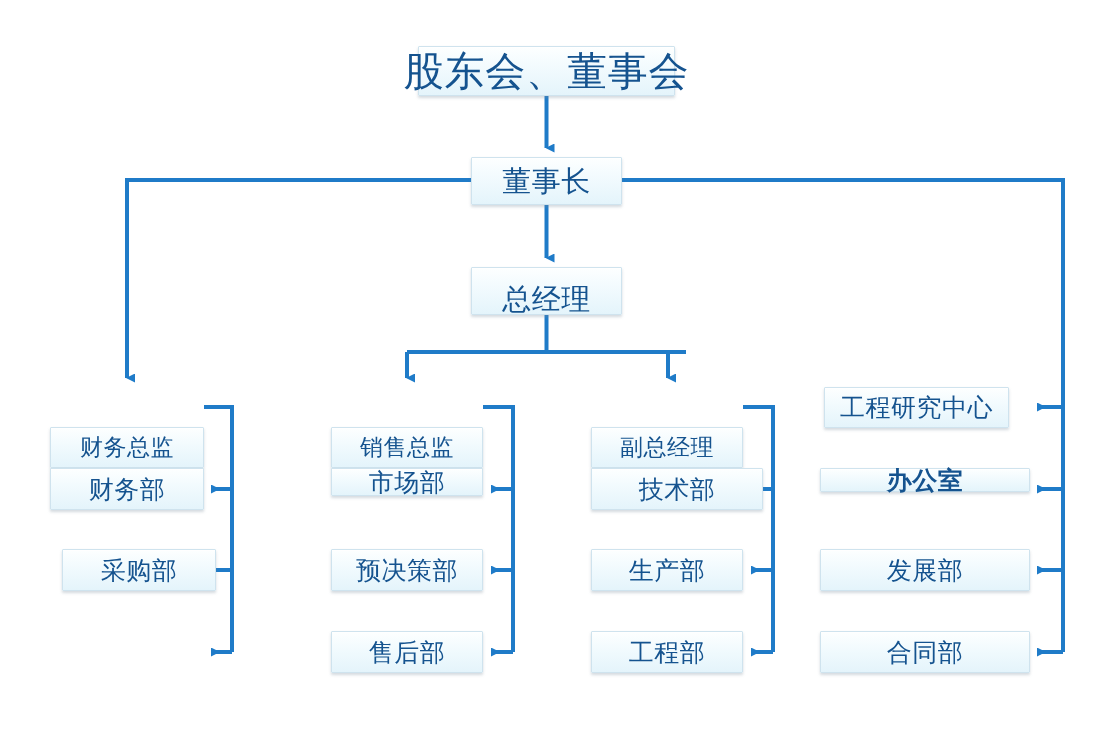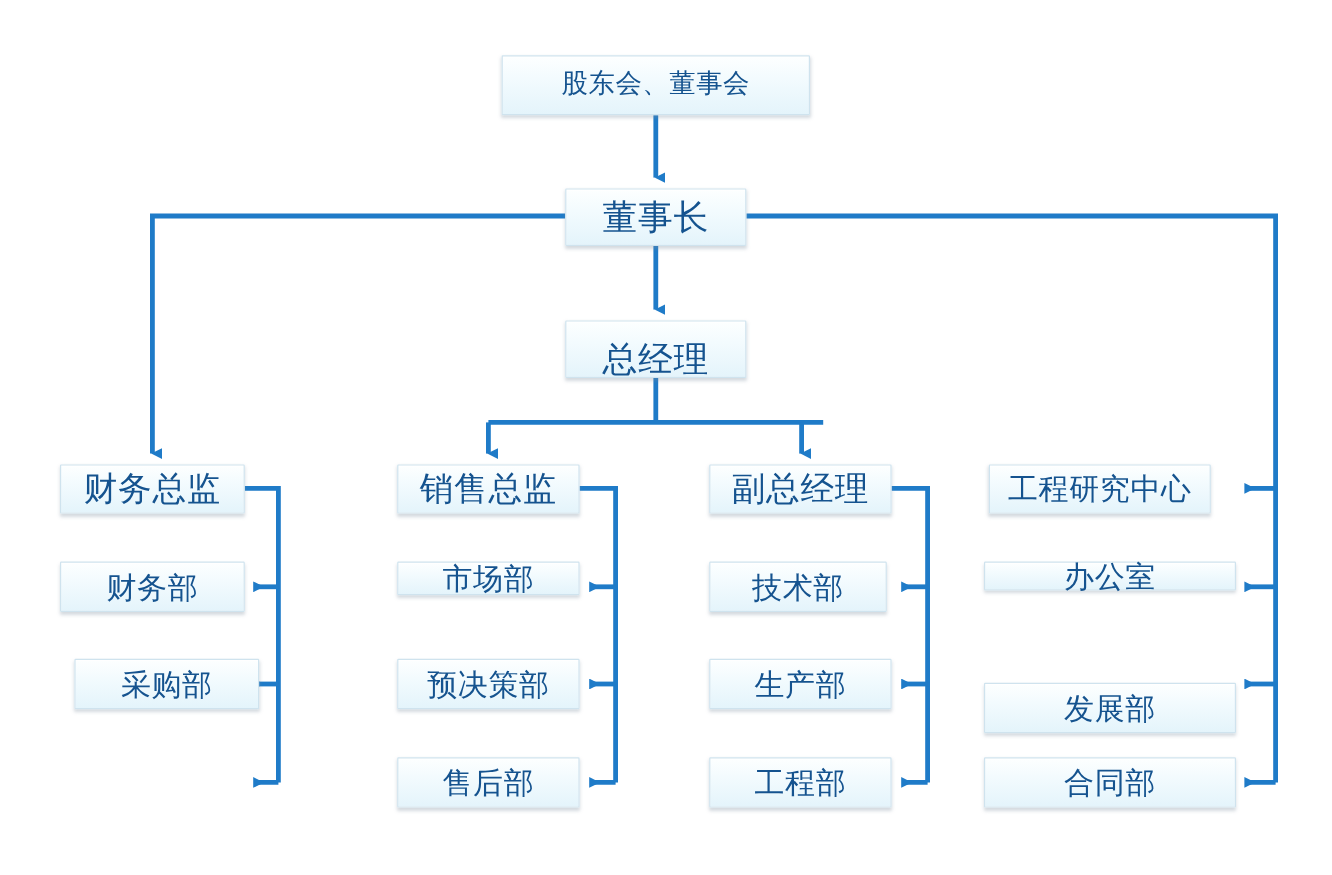--- a/index.html
+++ b/index.html
@@ -38,23 +38,23 @@
     text-align: center;
     white-space: nowrap;
     z-index: 2;
   }
   .node-label {
     display: block;
     line-height: 1;
     letter-spacing: 0.02em;
   }
   
-  .lvl-root   { font-size: 22px; }
+  .lvl-root   { font-size: 40px; }
   .lvl-exec   { font-size: 29px; }
-  .lvl-head   { font-size: 28px; }
+  .lvl-head   { font-size: 23px; margin-top: 40px; }
   .lvl-dept   { font-size: 25px; }
   .wide-head  { font-size: 25px; }
 </style>
 </head>
 <body>
 
 <div id="chart-root">
 
   <svg id="connector-layer" viewBox="0 0 1110 729" width="1110" height="729" xmlns="http://www.w3.org/2000/svg">
     <defs>
@@ -134,36 +134,36 @@
   <div class="node lvl-dept" style="left:331px; top:549px; width:152px; height:42px;">
     <span class="node-label">预决策部</span>
   </div>
   <div class="node lvl-head" style="left:591px; top:387px; width:152px; height:41px;">
     <span class="node-label">副总经理</span>
   </div>
 
   <div class="node lvl-dept" style="left:331px; top:631px; width:152px; height:42px;">
     <span class="node-label">售后部</span>
   </div>
-  <div class="node lvl-dept" style="left:591px; top:468px; width:148px; height:42px;">
+  <div class="node lvl-dept" style="left:591px; top:468px; width:172px; height:42px;">
     <span class="node-label">技术部</span>
   </div>
   <div class="node lvl-dept" style="left:591px; top:549px; width:152px; height:42px;">
     <span class="node-label">生产部</span>
   </div>
   <div class="node lvl-dept" style="left:591px; top:631px; width:152px; height:42px;">
     <span class="node-label">工程部</span>
   </div>
 
   <div class="node wide-head" style="left:824px; top:387px; width:185px; height:41px;">
     <span class="node-label">工程研究中心</span>
   </div>
-  <div class="node lvl-dept" style="left:820px; top:468px; width:210px; height:24px;">
+  <div class="node lvl-dept" style="left:820px; top:468px; width:210px; height:24px;font-weight:bold;">
     <span class="node-label">办公室</span>
   </div>
-  <div class="node lvl-dept" style="left:820px; top:549px; width:210px; height:42px;margin-top:20px;">
+  <div class="node lvl-dept" style="left:820px; top:549px; width:210px; height:42px;">
     <span class="node-label">发展部</span>
   </div>
   <div class="node lvl-dept" style="left:820px; top:631px; width:210px; height:42px;">
     <span class="node-label">合同部</span>
   </div>
 
 </div>
 
 </body></html>

